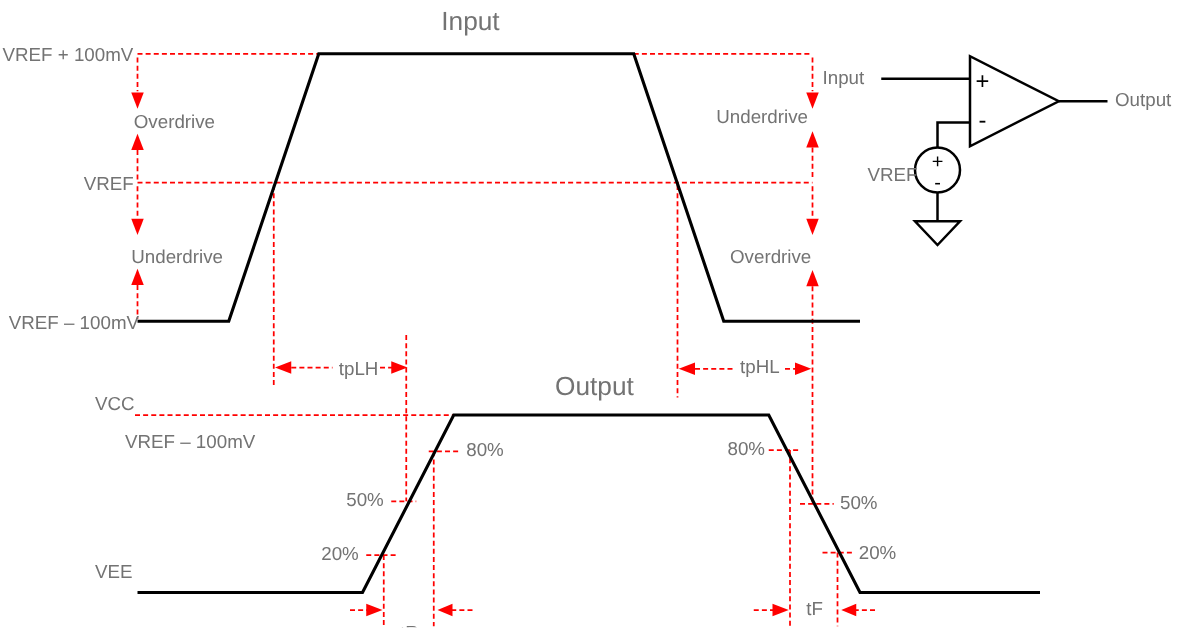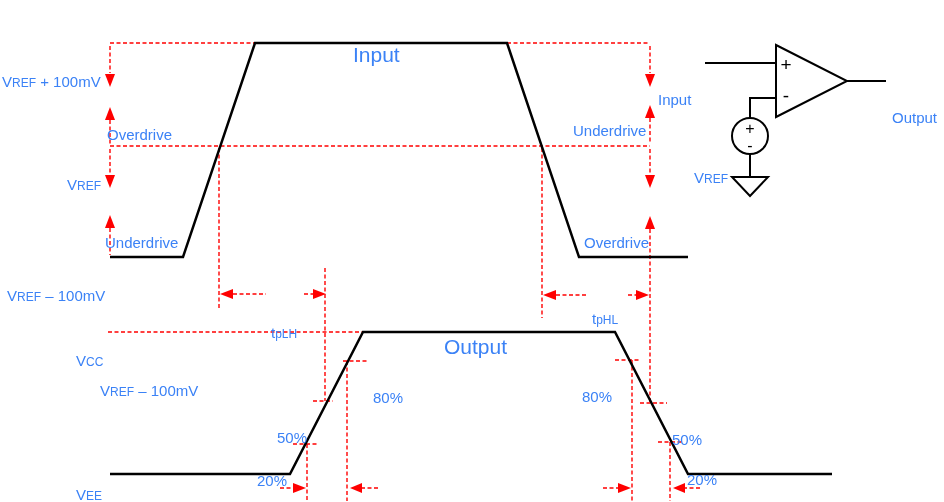--- a/index.html
+++ b/index.html
@@ -3,23 +3,23 @@
 <meta charset="utf-8">
 <style>
   html,body{margin:0;padding:0;background:#fff;}
   .stage{
     position:relative;width:944px;height:502px;background:#ffffff;
     font-family:"Liberation Sans",sans-serif;color:#000;overflow:hidden;
   }
   .stage svg{position:absolute;left:0;top:0;}
   .lbl{
     position:absolute;font-size:15px;line-height:1;white-space:nowrap;
-    color:#3b82f6;letter-spacing:0;margin-top:37px;
+    color:#737373;letter-spacing:0;
   }
-  .lbl .sub{font-size:12px;}
+  .lbl .sub{font-size:15px;}
   .title{font-size:21px;}
 </style>
 </head>
 <body>
 
 <div class="stage">
 
   <svg width="944" height="502" viewBox="0 0 944 502">
 
     <g stroke="#FF0000" stroke-width="1.4" fill="none" stroke-dasharray="4 2.5">
@@ -106,21 +106,21 @@
   <div class="lbl" style="left:2px;top:37px"><span>V</span><span class="sub">REF</span><span> + 100mV</span></div>
   <div class="lbl" style="left:67px;top:140px"><span>V</span><span class="sub">REF</span></div>
   <div class="lbl" style="left:7px;top:251px"><span>V</span><span class="sub">REF</span><span> – 100mV</span></div>
 
   <div class="lbl" style="left:107px;top:90px">Overdrive</div>
   <div class="lbl" style="left:105px;top:198px">Underdrive</div>
   <div class="lbl" style="left:573px;top:86px">Underdrive</div>
   <div class="lbl" style="left:584px;top:198px">Overdrive</div>
 
   <div class="lbl" style="left:271px;top:288px"><span>t</span><span class="sub">pLH</span></div>
-  <div class="lbl" style="left:592px;top:274px"><span>t</span><span class="sub">pHL</span></div>
+  <div class="lbl" style="left:592px;top:286px"><span>t</span><span class="sub">pHL</span></div>
   <div class="lbl" style="left:320px;top:499px"><span>t</span><span class="sub">R</span></div>
   <div class="lbl" style="left:645px;top:480px"><span>t</span><span class="sub">F</span></div>
 
   <div class="lbl" style="left:76px;top:316px"><span>V</span><span class="sub">CC</span></div>
   <div class="lbl" style="left:100px;top:346px"><span>V</span><span class="sub">REF</span><span> – 100mV</span></div>
   <div class="lbl" style="left:76px;top:450px"><span>V</span><span class="sub">EE</span></div>
 
   <div class="lbl" style="left:373px;top:353px">80%</div>
   <div class="lbl" style="left:277px;top:393px">50%</div>
   <div class="lbl" style="left:257px;top:436px">20%</div>

